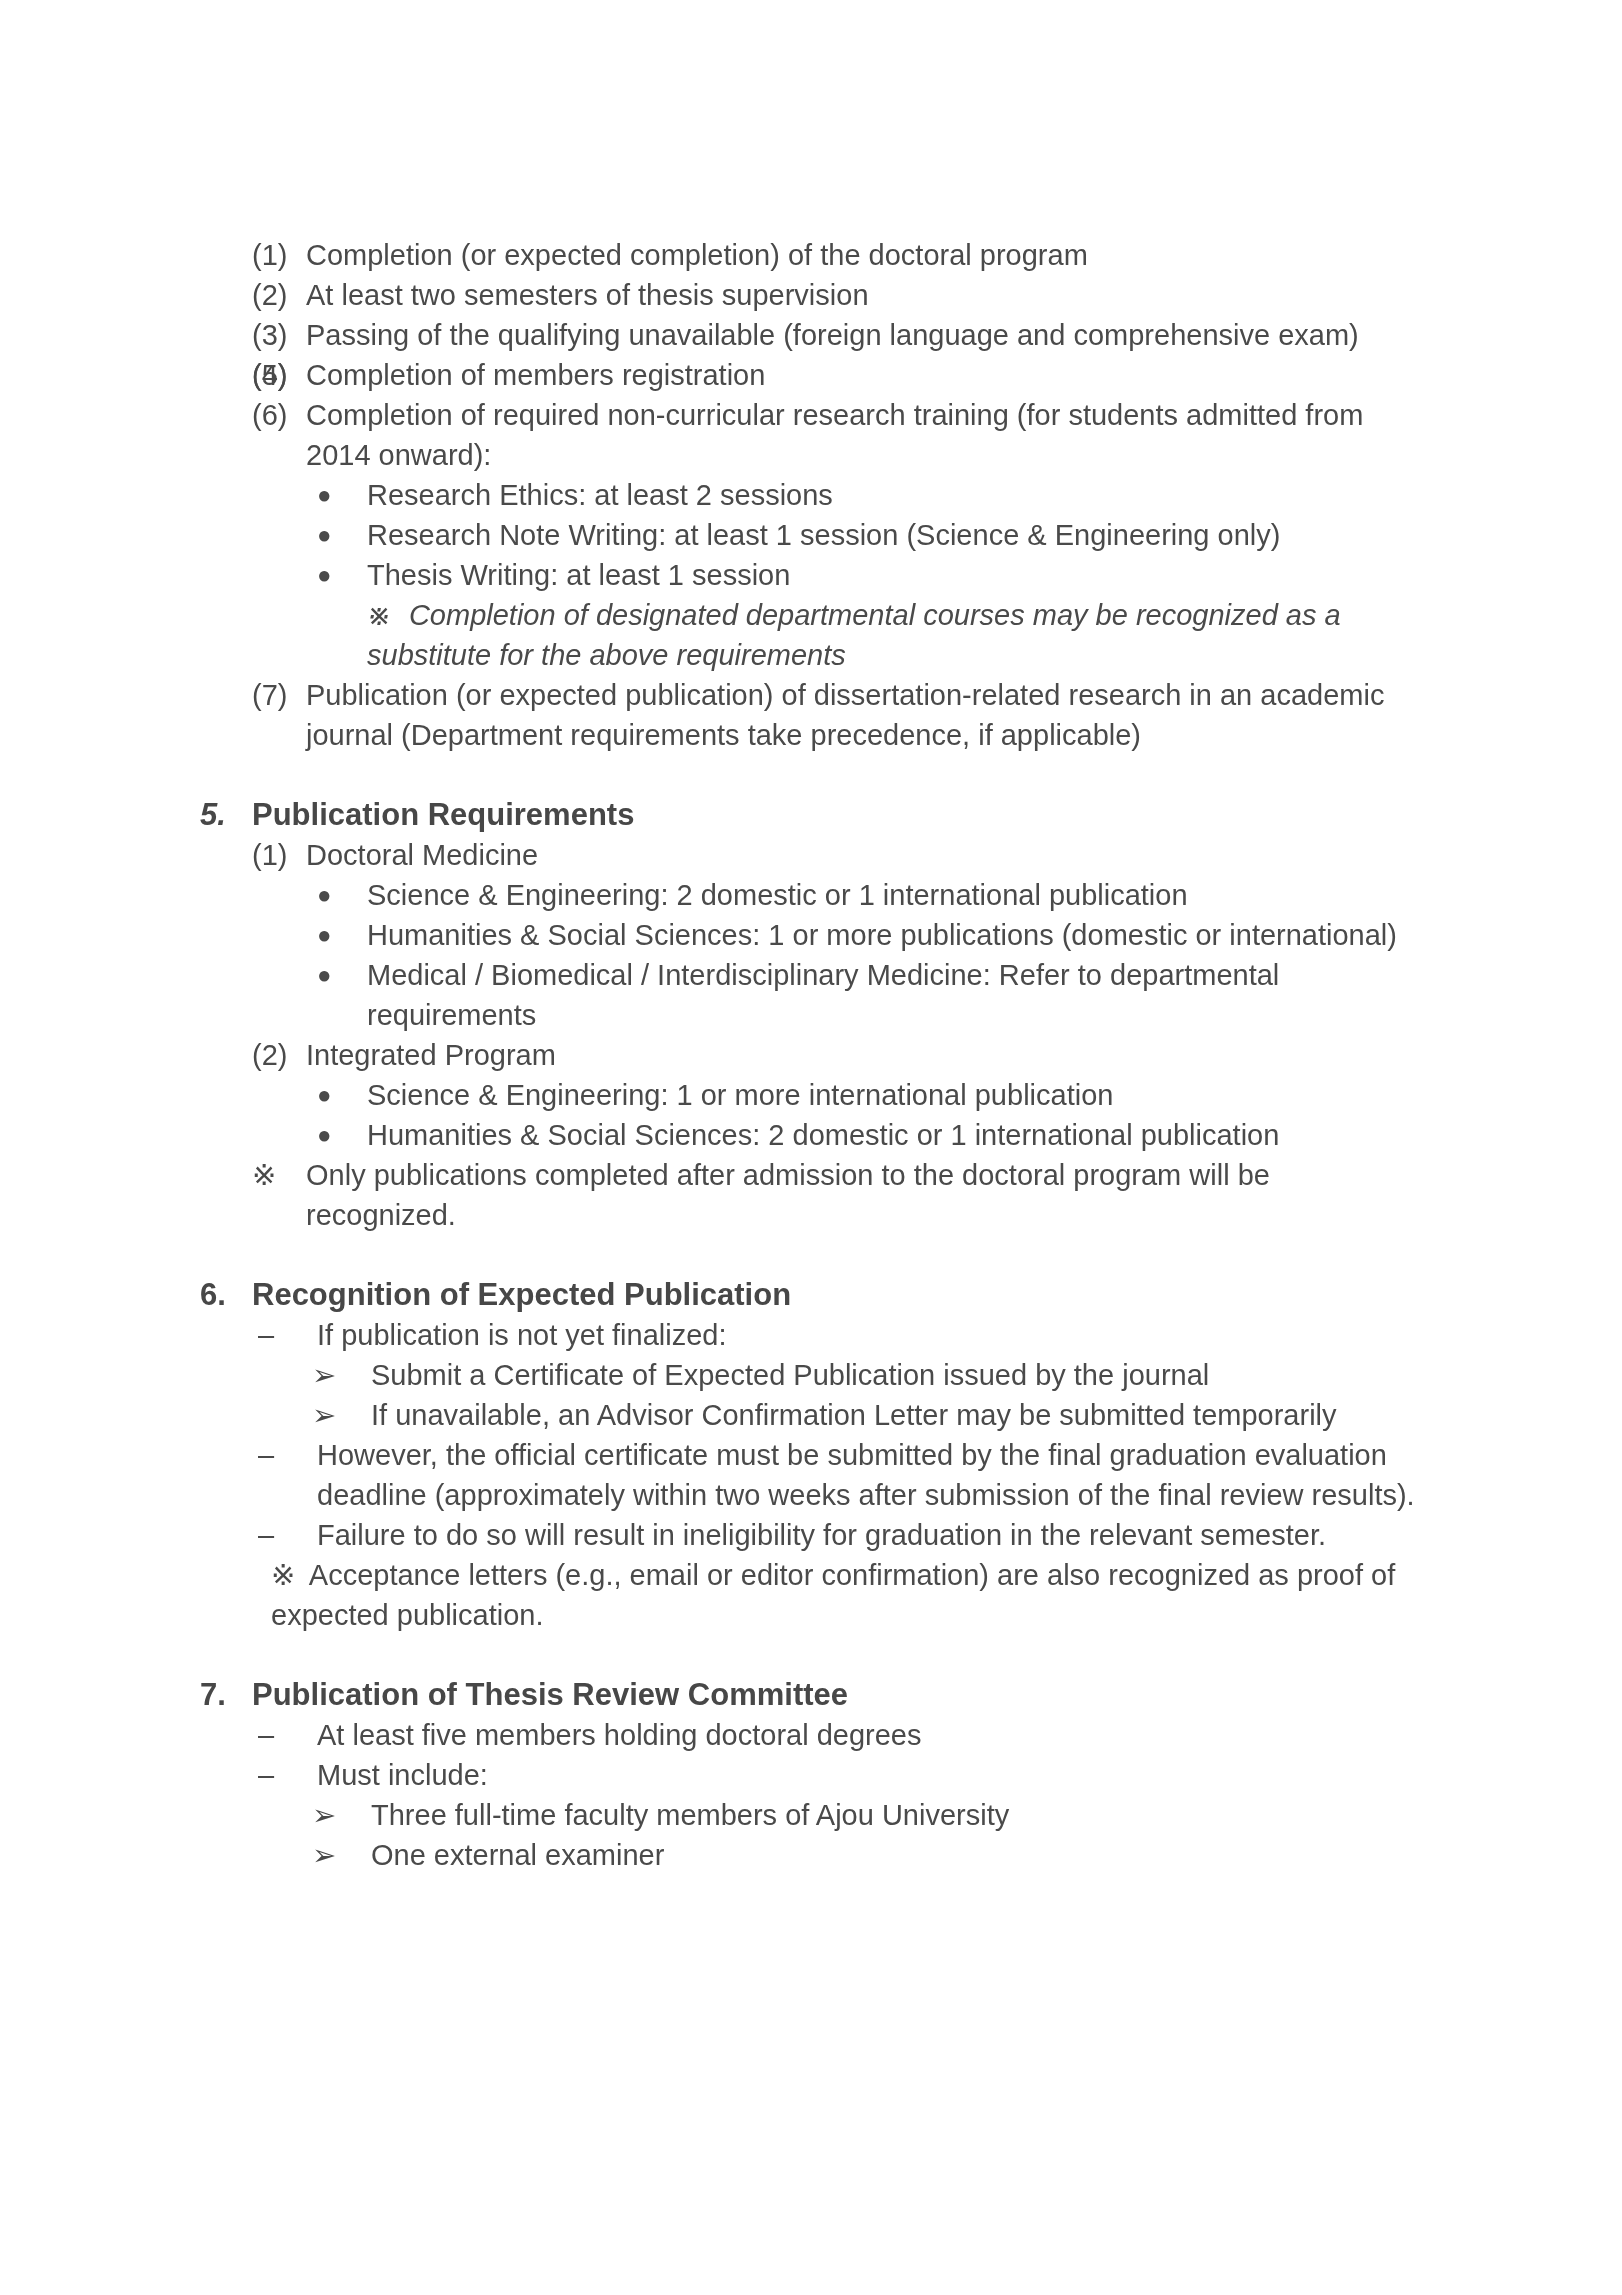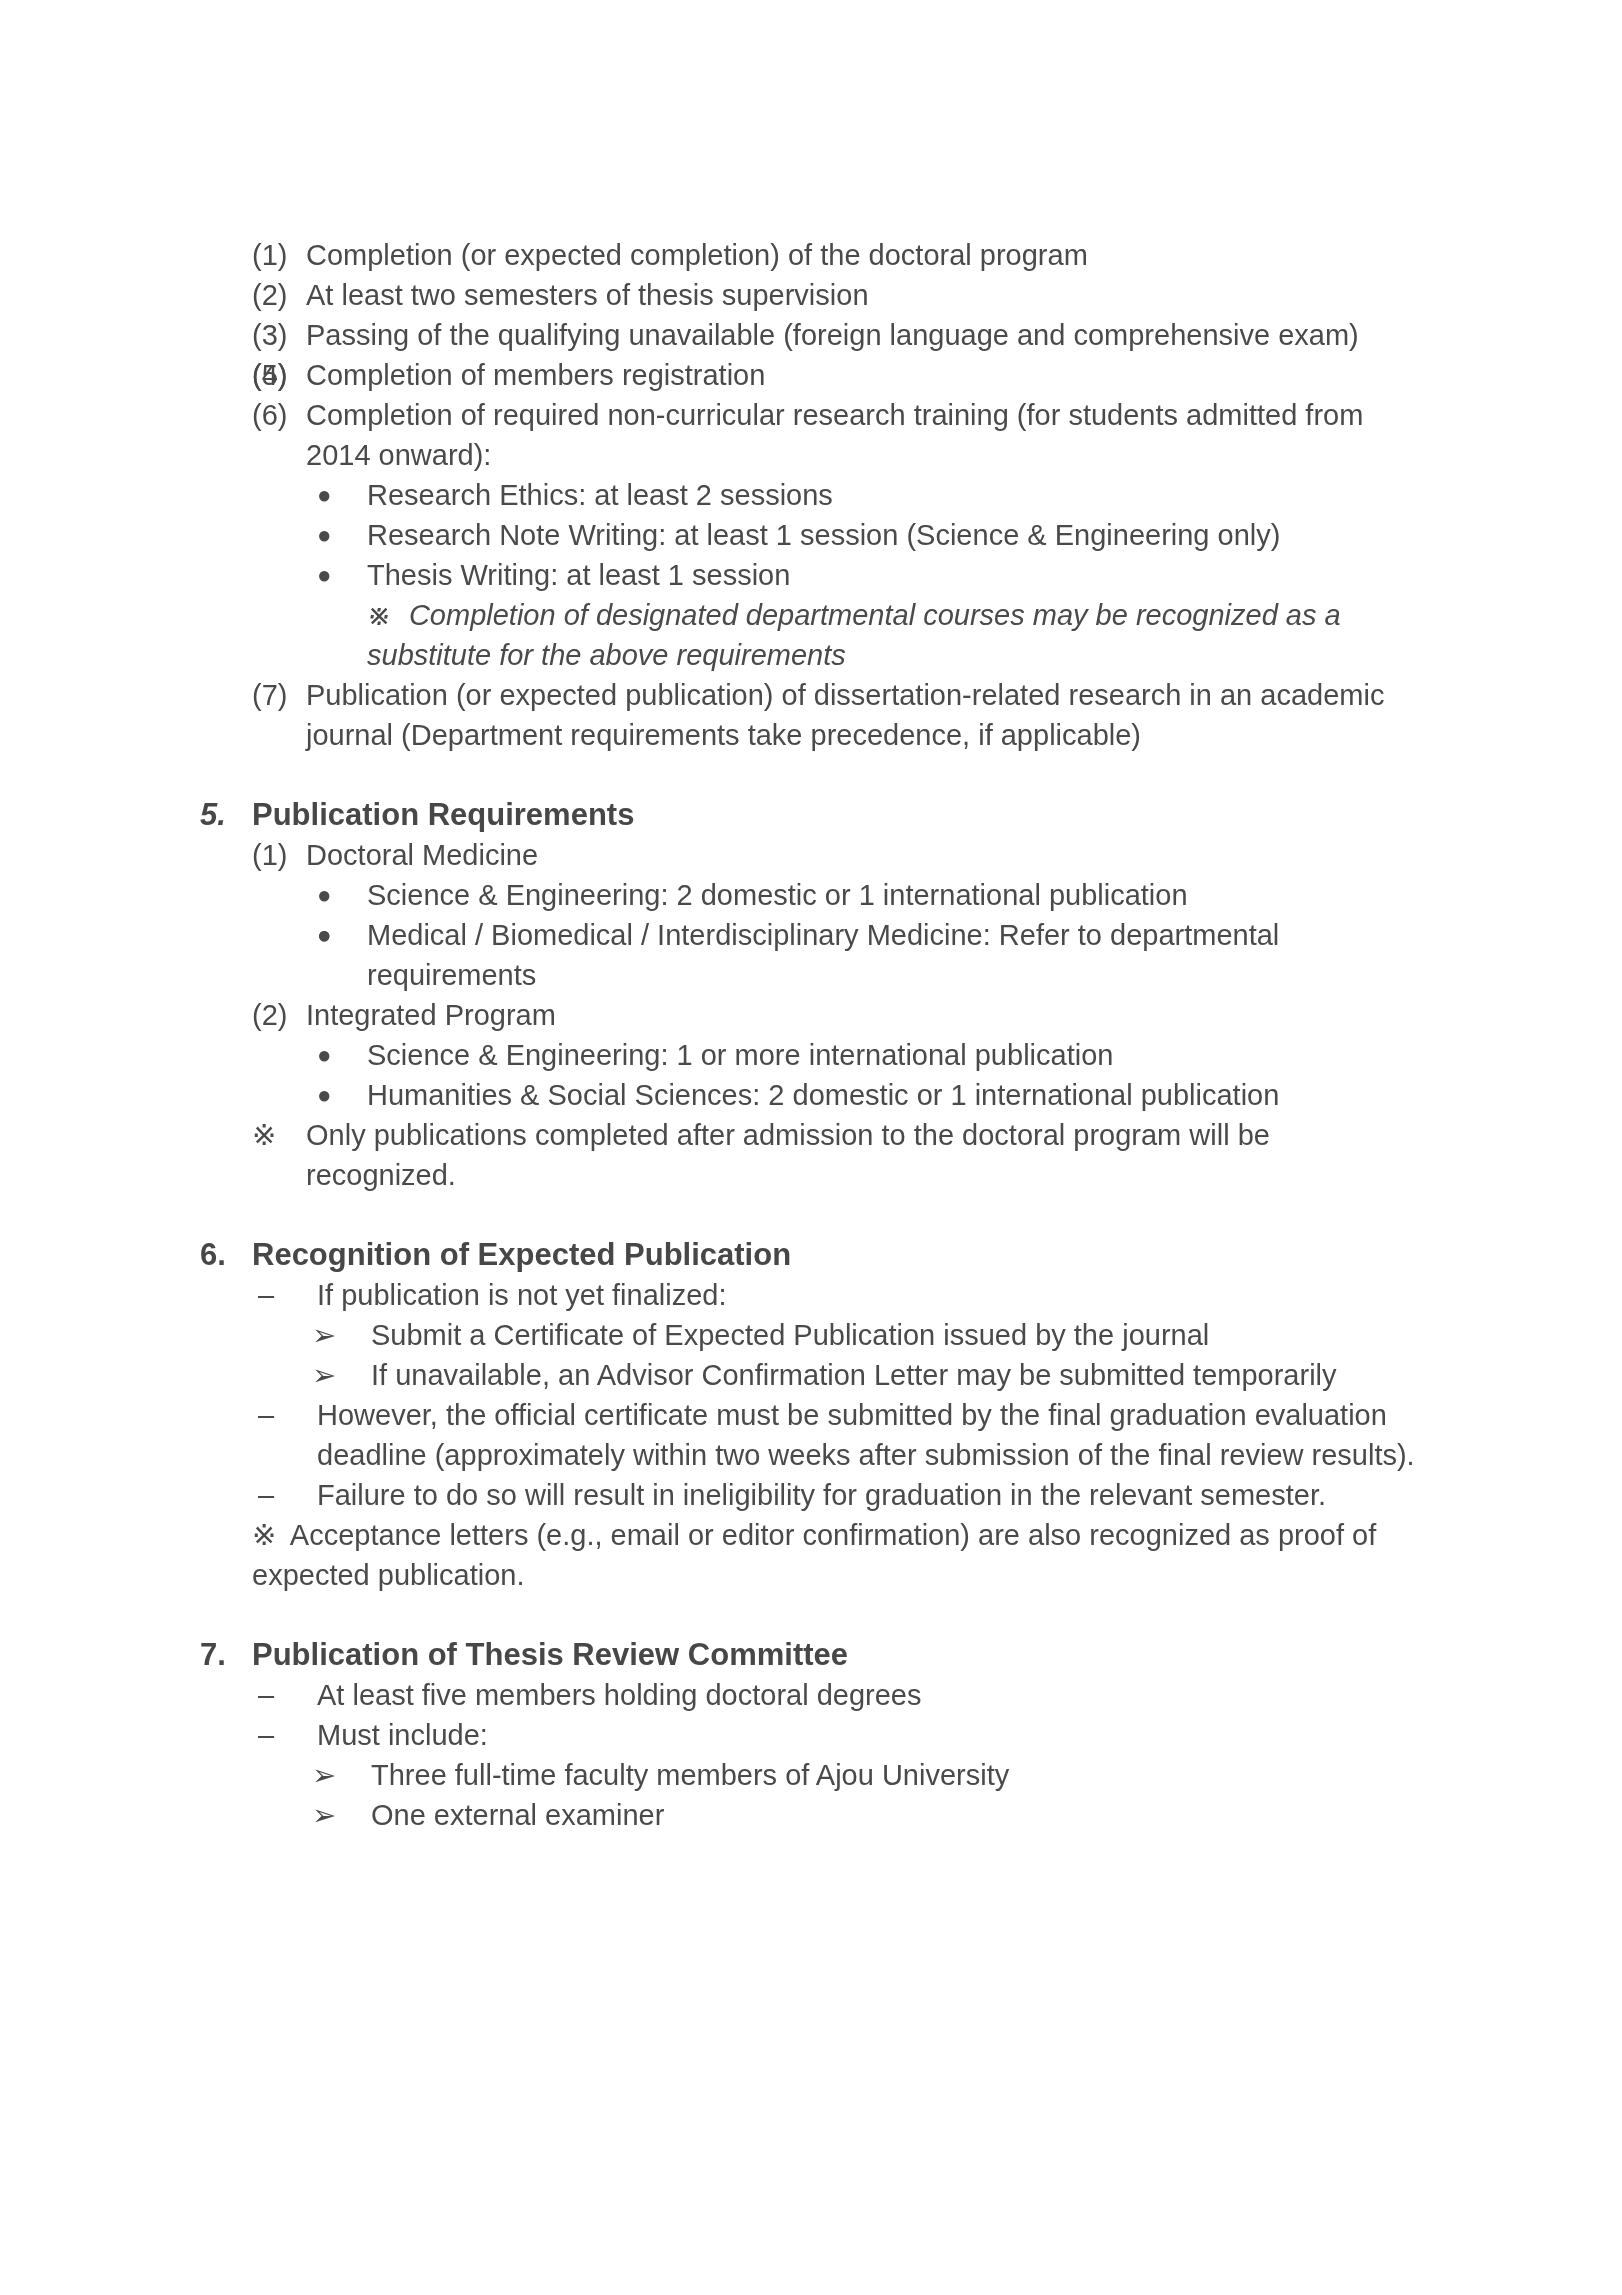--- a/index.html
+++ b/index.html
@@ -33,21 +33,21 @@
   
   .k-bullet { padding-left: 367px; }
   .k-bullet > .mk { left: 317px; font-size: 24px; }
   
   .k-bnote { padding-left: 367px; font-style: italic; }
   .k-bnote .mk-in { margin-right: 17.6px; }
   
   .k-inote { padding-left: 306px; }
   .k-inote > .mk { left: 252px; }
   
-  .k-fnote { padding-left: 252px; }
+  .k-fnote { padding-left: 252px; margin-left: 19px; }
   .k-fnote .mk-in { margin-right: 13.5px; }
   
   .k-dash { padding-left: 317px; }
   .k-dash > .mk { left: 258px; }
   
   .k-arrow { padding-left: 371px; }
   .k-arrow > .mk { left: 312px; }
   
   .k-h {
     padding-left: 252px;
@@ -118,20 +118,21 @@
   <div class="b k-num">
     <span class="mk">(1)</span>
     <span class="tx">Doctoral Medicine</span>
   </div>
   <div class="b k-bullet">
     <span class="mk">●</span>
     <span class="tx">Science &amp; Engineering: 2 domestic or 1 international publication</span>
   </div>
   <div class="b k-bullet">
     <span class="mk">●</span>
+    <span class="tx">Humanities &amp; Social Sciences: 1 or more publications (domestic or international)</span>
   </div>
   <div class="b k-bullet">
     <span class="mk">●</span>
     <span class="tx">Medical / Biomedical / Interdisciplinary Medicine: Refer to departmental requirements</span>
   </div>
   <div class="b k-num">
     <span class="mk">(2)</span>
     <span class="tx">Integrated Program</span>
   </div>
   <div class="b k-bullet">

